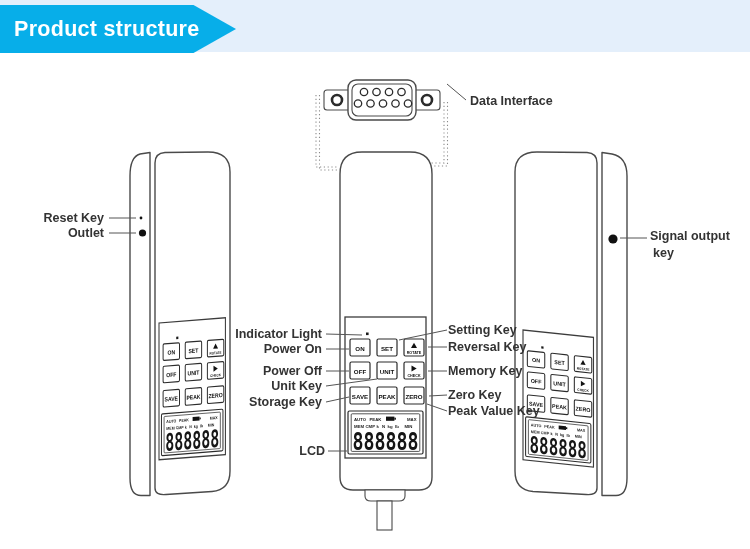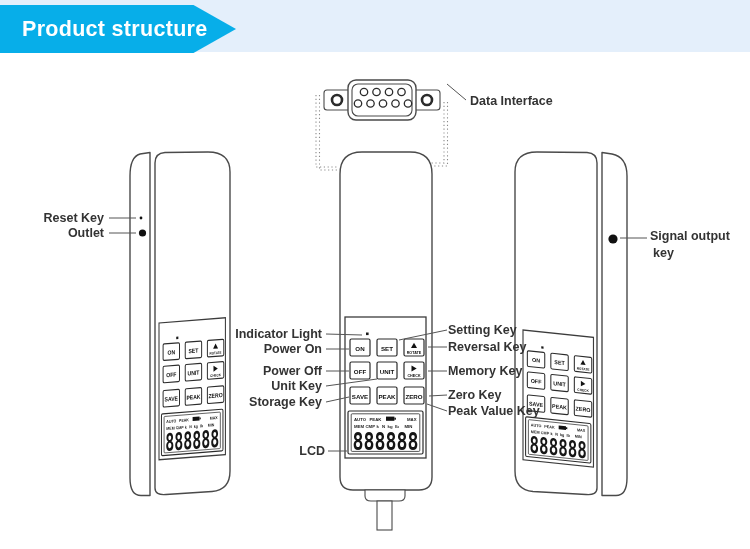--- a/index.html
+++ b/index.html
@@ -3,21 +3,21 @@
 <meta charset="utf-8">
 <style>
   html,body{margin:0;padding:0;}
   body{width:750px;height:549px;background:#ffffff;position:relative;overflow:hidden;
        font-family:"Liberation Sans",sans-serif;}
   .band{position:absolute;left:0;top:0;width:750px;height:52px;}
   .arrow-banner{position:absolute;left:0;top:5px;width:236px;height:48px;
        clip-path:polygon(0 0,82% 0,100% 50%,82% 100%,0 100%);
        display:flex;align-items:center;}
   .arrow-banner span{color:#fff;font-size:21.5px;font-weight:600;letter-spacing:.3px;
-       padding-left:22px;}
+       padding-left:14px;}
   svg{position:absolute;left:0;top:0;}
   .outline{fill:#fff;stroke:#4a4a4a;stroke-width:1.4;stroke-linejoin:round;}
   .thin{fill:#fff;stroke:#4a4a4a;stroke-width:1.1;}
   .panel{fill:#fff;stroke:#3c3c3c;stroke-width:1.3;}
   .btn rect{fill:#fff;stroke:#2b2b2b;stroke-width:1.2;}
   .btn polygon{fill:#111;}
   .bl{font:700 6.2px "Liberation Sans",sans-serif;fill:#111;text-anchor:middle;}
   .bls{font:700 3.7px "Liberation Sans",sans-serif;fill:#111;text-anchor:middle;}
   .lcdo{fill:#fff;stroke:#2b2b2b;stroke-width:1.2;}
   .lcdi{fill:#fff;stroke:#2b2b2b;stroke-width:0.8;}

